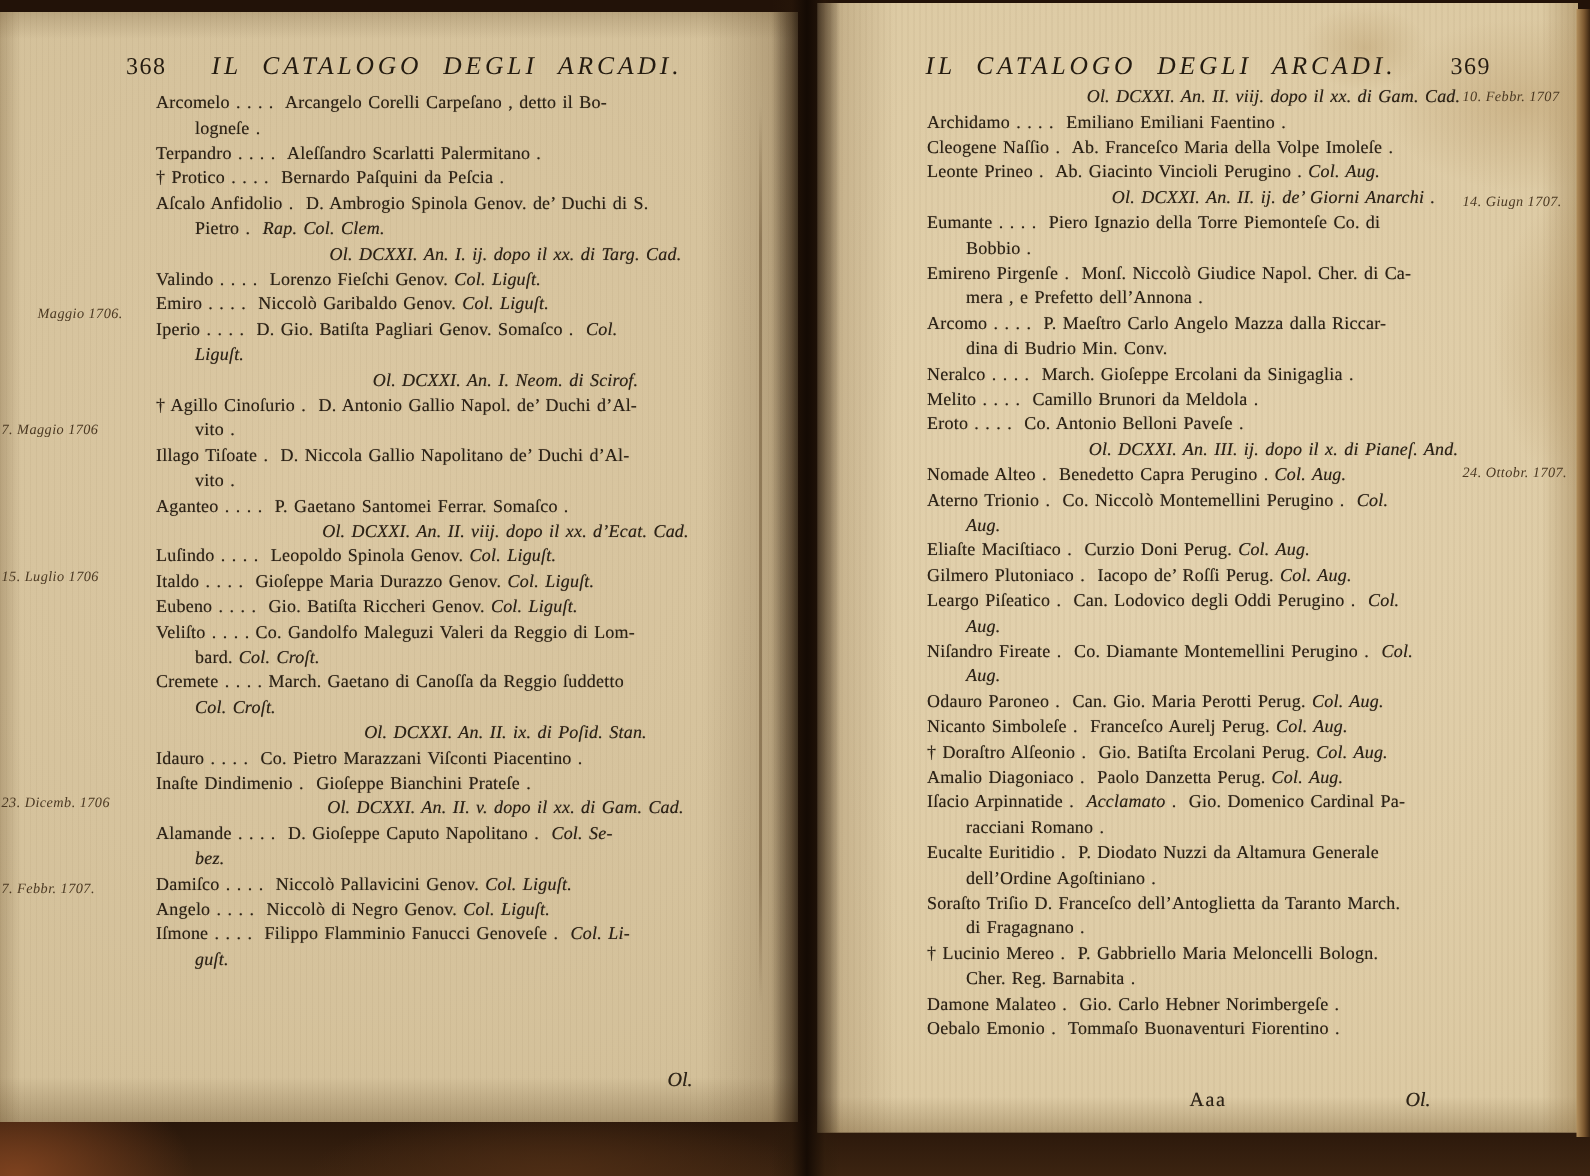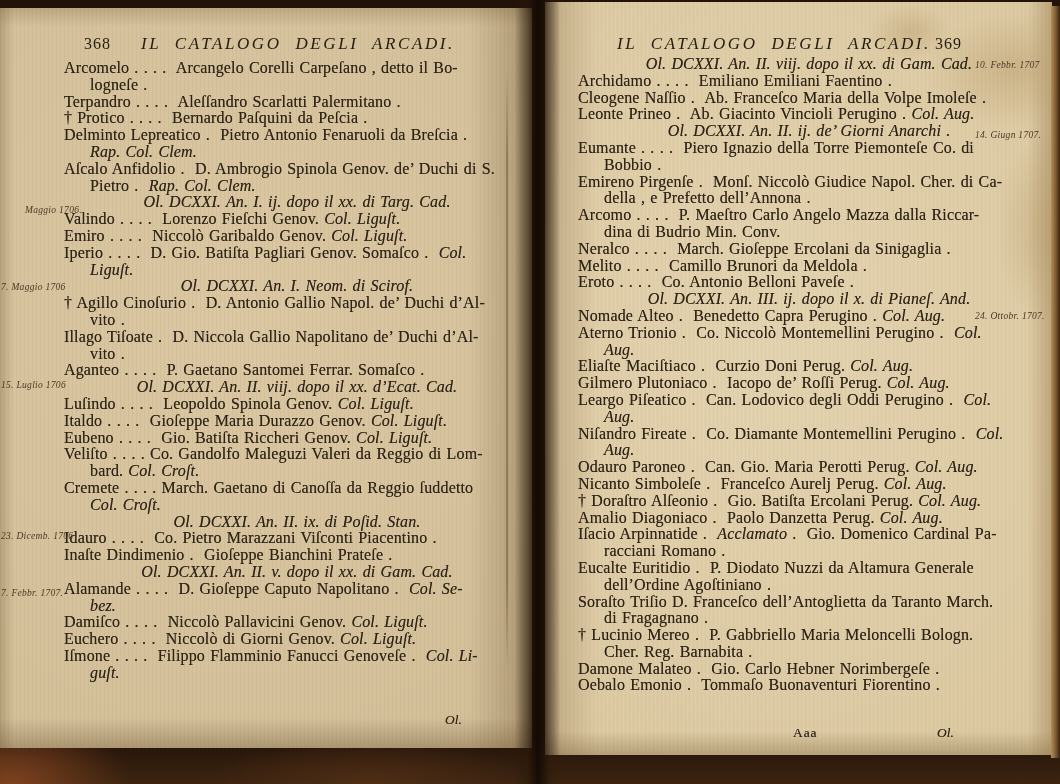--- a/index.html
+++ b/index.html
@@ -50,25 +50,26 @@
       rgba(90,66,35,0.45) 85%, rgba(90,66,35,0) 100%);
   }
   .header { position:absolute; white-space:nowrap; color:#241b10; }
   .left .header { left:84px; top:26px; }
   .right .header { left:72px; top:32px; }
   .pagenum { font-size:16px; letter-spacing:1px; }
   .running-title {
     font-style:italic; font-size:17px; letter-spacing:2.6px; word-spacing:7px;
   }
   .left .running-title { margin-left:26px; }
-  .right .pagenum { }
+  .right .pagenum { margin-left:32px; }
   .body {
-    position:absolute; color:#2c2216; font-size:16px; line-height:16.8px;
+    position:absolute; color:#2c2216; font-size:12px; line-height:16.8px;
     letter-spacing:0.15px; word-spacing:1px;
     text-shadow:0 0 0.5px rgba(44,34,22,0.55);
+    margin-left:40px;
   }
   .left .body { left:64px; top:52px; width:466px; }
   .right .body { left:11px; top:54px; width:462px;padding-left:22px; }
   .body p { margin:0; }
   p.entry { padding-left:26px; text-indent:-26px; white-space:pre-wrap; }
   p.heading { text-align:center; font-style:italic; white-space:pre-wrap; }
   .it { font-style:italic; }
   .margin-notes { position:absolute; inset:0; }
   .margin-note {
     position:absolute; white-space:nowrap; font-style:italic;
@@ -95,22 +96,20 @@
   <div class="page left">
     <div class="header">
       <span class="pagenum">368</span>
       <span class="running-title">IL CATALOGO DEGLI ARCADI.</span>
     </div>
     <div class="body">
         <p class="entry"><span>Arcomelo . . . .  Arcangelo Corelli Carpeſano , detto il Bo-
 logneſe .</span></p>
         <p class="entry"><span>Terpandro . . . .  Aleſſandro Scarlatti Palermitano .</span></p>
         <p class="entry"><span>† Protico . . . .  Bernardo Paſquini da Peſcia .</span></p>
-        <p class="entry"><span>Delminto Lepreatico .  Pietro Antonio Fenaruoli da Breſcia .
-</span><span class="it">Rap. Col. Clem.</span></p>
         <p class="entry"><span>Aſcalo Anfidolio .  D. Ambrogio Spinola Genov. de’ Duchi di S.
 Pietro .  </span><span class="it">Rap. Col. Clem.</span></p>
         <p class="heading"><span class="it">Ol. DCXXI. An. I. ij. dopo il xx. di Targ. Cad.</span></p>
         <p class="entry"><span>Valindo . . . .  Lorenzo Fieſchi Genov. </span><span class="it">Col. Liguſt.</span></p>
         <p class="entry"><span>Emiro . . . .  Niccolò Garibaldo Genov. </span><span class="it">Col. Liguſt.</span></p>
         <p class="entry"><span>Iperio . . . .  D. Gio. Batiſta Pagliari Genov. Somaſco .  </span><span class="it">Col.
 Liguſt.</span></p>
         <p class="heading"><span class="it">Ol. DCXXI. An. I. Neom. di Scirof.</span></p>
         <p class="entry"><span>† Agillo Cinoſurio .  D. Antonio Gallio Napol. de’ Duchi d’Al-
 vito .</span></p>
@@ -125,21 +124,21 @@
 bard. </span><span class="it">Col. Croſt.</span></p>
         <p class="entry"><span>Cremete . . . . March. Gaetano di Canoſſa da Reggio ſuddetto
 </span><span class="it">Col. Croſt.</span></p>
         <p class="heading"><span class="it">Ol. DCXXI. An. II. ix. di Poſid. Stan.</span></p>
         <p class="entry"><span>Idauro . . . .  Co. Pietro Marazzani Viſconti Piacentino .</span></p>
         <p class="entry"><span>Inaſte Dindimenio .  Gioſeppe Bianchini Prateſe .</span></p>
         <p class="heading"><span class="it">Ol. DCXXI. An. II. v. dopo il xx. di Gam. Cad.</span></p>
         <p class="entry"><span>Alamande . . . .  D. Gioſeppe Caputo Napolitano .  </span><span class="it">Col. Se-
 bez.</span></p>
         <p class="entry"><span>Damiſco . . . .  Niccolò Pallavicini Genov. </span><span class="it">Col. Liguſt.</span></p>
-        <p class="entry"><span>Euchero . . . .  Niccolò di Giorni Genov. </span><span class="it">Col. Liguſt.</span></p>
+        <p class="entry"><span>Angelo . . . .  Niccolò di Negro Genov. </span><span class="it">Col. Liguſt.</span></p>
         <p class="entry"><span>Iſmone . . . .  Filippo Flamminio Fanucci Genoveſe .  </span><span class="it">Col. Li-
 guſt.</span></p>
       </div>
     <div class="margin-notes">
         <div class="margin-note" style="top: 197px; padding-left: 24px;">Maggio 1706.</div>
         <div class="margin-note" style="top: 274px;">7. Maggio 1706</div>
         <div class="margin-note" style="top: 372px;">15. Luglio 1706</div>
         <div class="margin-note" style="top: 523px;">23. Dicemb. 1706</div>
         <div class="margin-note" style="top: 580px;">7. Febbr. 1707.</div>
       </div>
@@ -153,21 +152,21 @@
     </div>
     <div class="body">
         <p class="heading"><span class="it">Ol. DCXXI. An. II. viij. dopo il xx. di Gam. Cad.</span></p>
         <p class="entry"><span>Archidamo . . . .  Emiliano Emiliani Faentino .</span></p>
         <p class="entry"><span>Cleogene Naſſio .  Ab. Franceſco Maria della Volpe Imoleſe .</span></p>
         <p class="entry"><span>Leonte Prineo .  Ab. Giacinto Vincioli Perugino . </span><span class="it">Col. Aug.</span></p>
         <p class="heading"><span class="it">Ol. DCXXI. An. II. ij. de’ Giorni Anarchi .</span></p>
         <p class="entry"><span>Eumante . . . .  Piero Ignazio della Torre Piemonteſe Co. di
 Bobbio .</span></p>
         <p class="entry"><span>Emireno Pirgenſe .  Monſ. Niccolò Giudice Napol. Cher. di Ca-
-della , e Prefetto dell’Annona .</span></p>
+mera , e Prefetto dell’Annona .</span></p>
         <p class="entry"><span>Arcomo . . . .  P. Maeſtro Carlo Angelo Mazza dalla Riccar-
 dina di Budrio Min. Conv.</span></p>
         <p class="entry"><span>Neralco . . . .  March. Gioſeppe Ercolani da Sinigaglia .</span></p>
         <p class="entry"><span>Melito . . . .  Camillo Brunori da Meldola .</span></p>
         <p class="entry"><span>Eroto . . . .  Co. Antonio Belloni Paveſe .</span></p>
         <p class="heading"><span class="it">Ol. DCXXI. An. III. ij. dopo il x. di Pianeſ. And.</span></p>
         <p class="entry"><span>Nomade Alteo .  Benedetto Capra Perugino . </span><span class="it">Col. Aug.</span></p>
         <p class="entry"><span>Aterno Trionio .  Co. Niccolò Montemellini Perugino .  </span><span class="it">Col.
 Aug.</span></p>
         <p class="entry"><span>Eliaſte Maciſtiaco .  Curzio Doni Perug. </span><span class="it">Col. Aug.</span></p>

